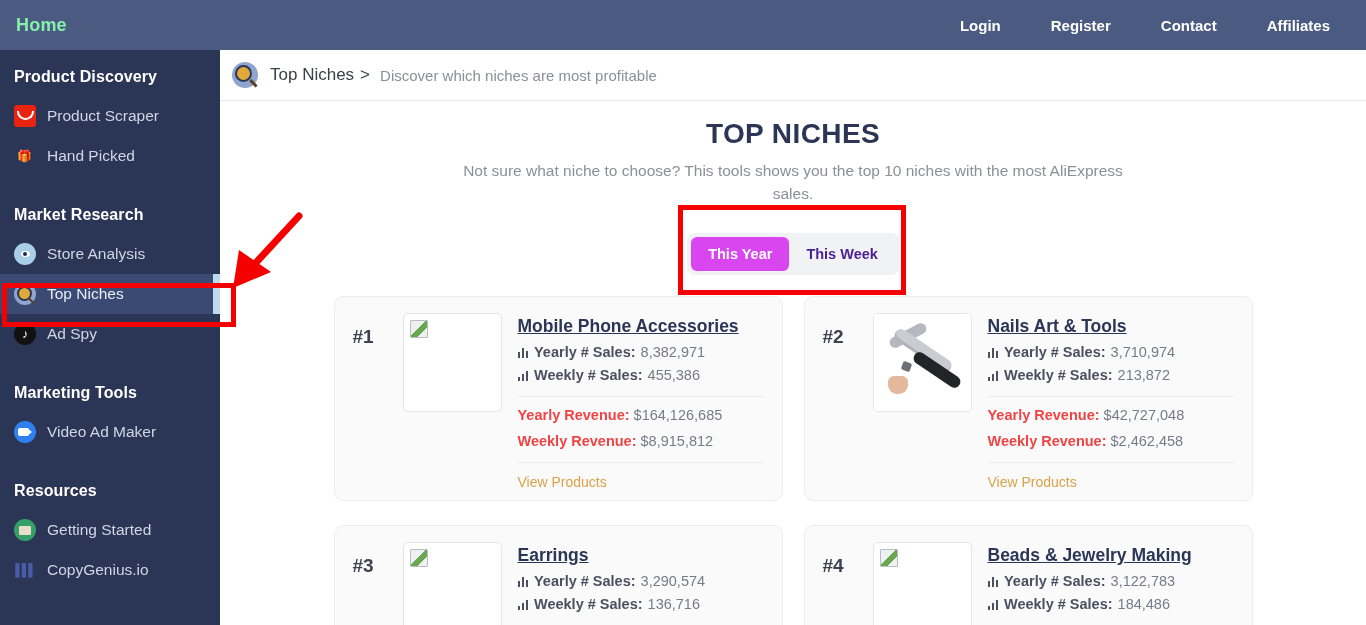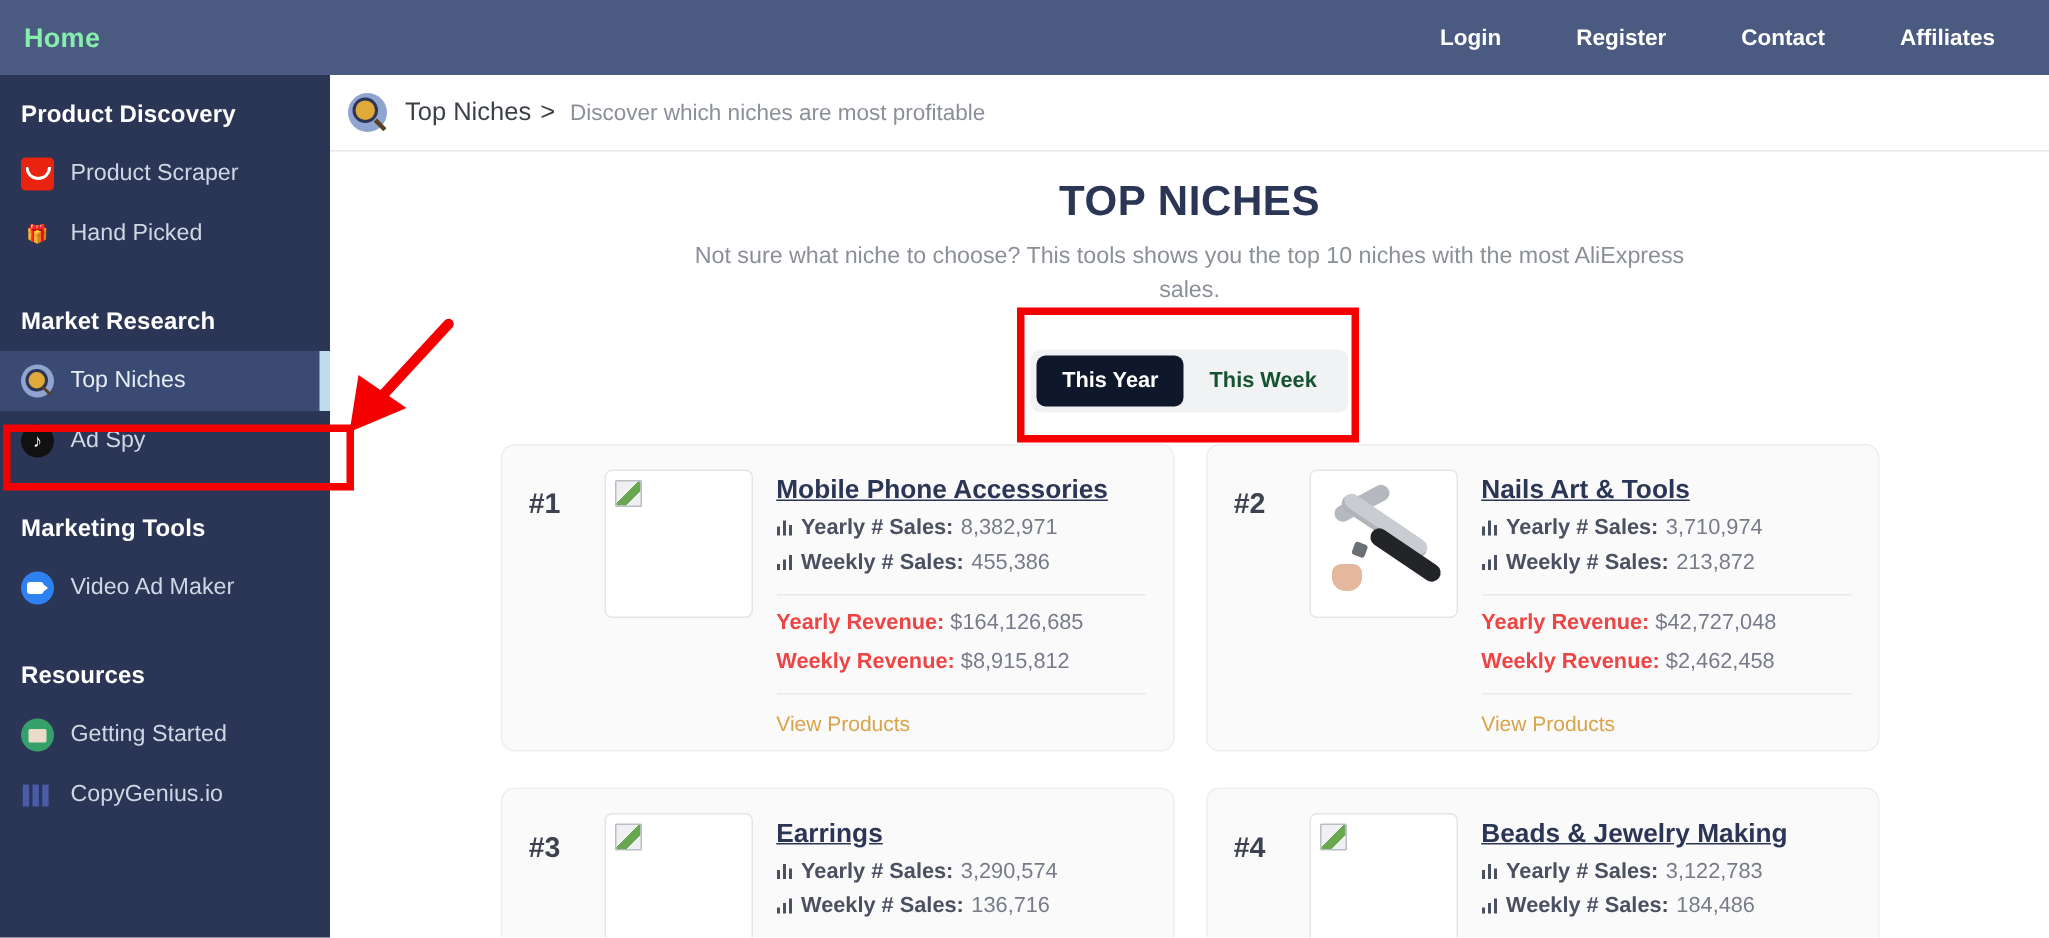--- a/index.html
+++ b/index.html
@@ -195,24 +195,24 @@
   }
   .toggle button {
     border: none;
     font-family: inherit;
     font-size: 14.5px;
     font-weight: 700;
     padding: 9px 17px;
     border-radius: 6px;
     cursor: pointer;
     background: transparent;
-    color: #14532d;
+    color: #4c1d95;
   }
   .toggle button.on {
-    background: #0f172a;
+    background: #d946ef;
     color: #ffffff;
   }
 
   
   .cards {
     display: grid;
     grid-template-columns: 449px 449px;
     column-gap: 21px;
     justify-content: center;
     margin-top: 21px;
@@ -355,20 +355,24 @@
   </div>
   <div class="side-item">
     <span class="ico ico-gift">🎁</span>
     <span class="lbl">Hand Picked</span>
   </div>
 
   <div style="height:30px"></div>
   <div class="side-group-title">Market Research</div>
   <div style="height:10px"></div>
 
+  <div class="side-item">
+    <span class="ico ico-eye"></span>
+    <span class="lbl">Store Analysis</span>
+  </div>
   <div class="side-item active">
     <span class="ico ico-search"></span>
     <span class="lbl">Top Niches</span>
   </div>
   <div class="side-item">
     <span class="ico ico-tiktok">♪</span>
     <span class="lbl">Ad Spy</span>
   </div>
 
   <div style="height:30px"></div>

